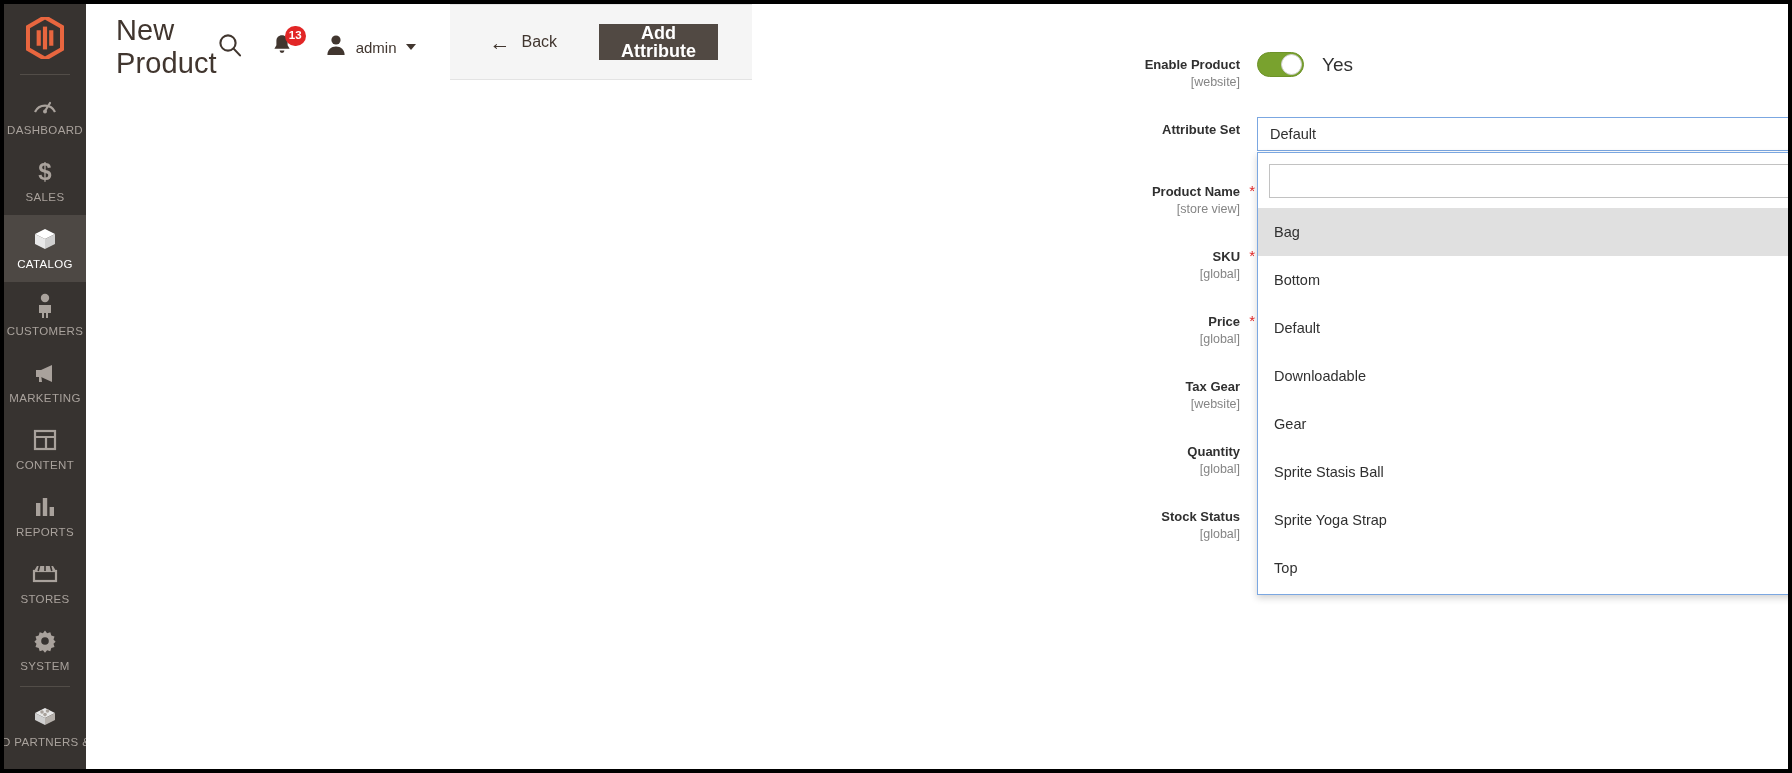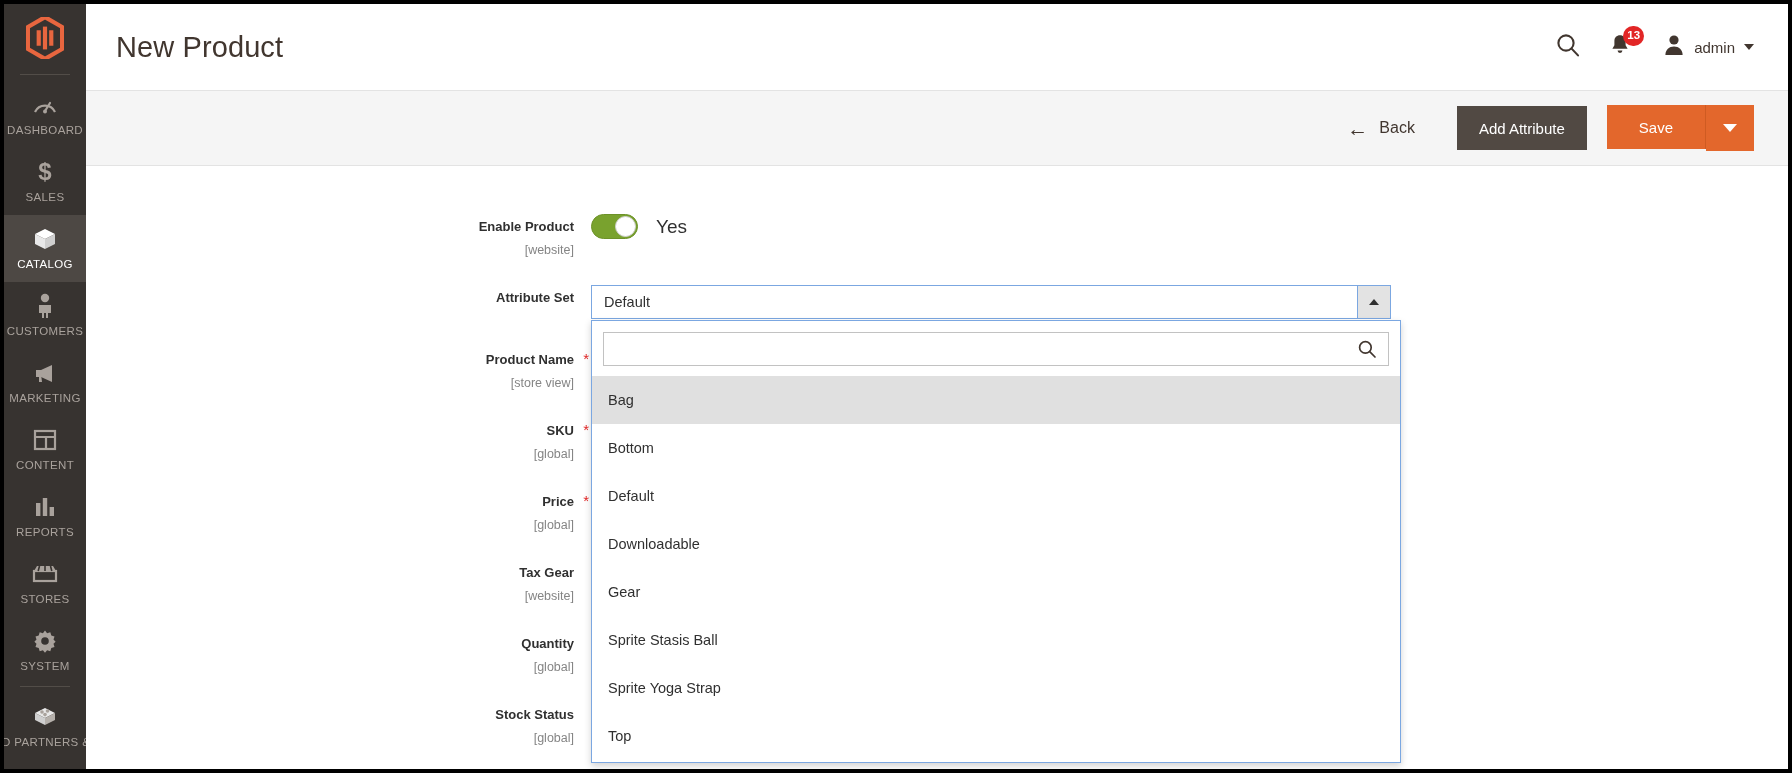--- a/index.html
+++ b/index.html
@@ -61,21 +61,21 @@
   .nav-item.active .nav-label { color: #ffffff; }
   .nav-item.wide .nav-label { white-space: nowrap; }
   .nav-item.wide {
     overflow: visible;
   }
   .nav-label.two-line { white-space: normal; width: 125px; }
 
   
   #main {
     flex: 1 1 auto;
-    display: flex; flex-direction: column;
+    display: flex; 
     background: #ffffff;
     min-width: 0;
     position: relative;
   }
 
   
   #page-header {
     height: 86px;
     display: flex; align-items: center;
     padding: 0 34px 0 30px;
@@ -137,24 +137,24 @@
     display: flex; align-items: center; gap: 11px;
     font-size: 16px; color: #41362f;
     cursor: pointer;
     padding: 6px 10px;
     margin-right: 12px;
   }
   .arrow-left { font-size: 21px; line-height: 1; color: #41362f; }
   .btn {
     border: none;
     font-family: "Liberation Sans", sans-serif;
-    font-size: 15px;
-    font-weight: normal;
-    cursor: pointer;
-    height: 44px;
+    font-size: 18px;
+    font-weight: bold;
+    cursor: pointer;
+    height: 36px;
     padding: 0 22px;
     color: #ffffff;
     line-height: 1;
   }
   .btn-secondary { background: #514943; }
   .save-group { display: flex; height: 46px; }
   .btn-primary {
     background: #e3672c;
     padding: 0 32px;
     border-right: 1px solid #cf5b22;
@@ -202,21 +202,21 @@
     color: #e22626;
     font-size: 15px;
     position: absolute;
     right: 2px;
     top: 5px;
   }
   .lbl-scope {
     display: block;
     font-size: 12.5px;
     color: #858585;
-    margin-top: 8px;
+    margin-top: 2px;
   }
   .ctl-col { flex: 1 1 auto; min-width: 0; padding-top: 2px; position: relative; }
 
   
   .toggle-row { display: flex; align-items: center; gap: 18px; }
   .toggle {
     width: 47px; height: 25px;
     border-radius: 13px;
     background: #79a22e;
     position: relative;
@@ -506,26 +506,20 @@
     </div>
 
     <div id="toolbar">
       <div class="back-btn">
         <span class="arrow-left">←</span>
         <span>Back</span>
       </div>
 
       <button class="btn btn-secondary">Add Attribute</button>
 
-      <div class="save-group">
-        <button class="btn btn-primary">Save</button>
-        <div class="btn-primary-arrow">
-          <span class="tri-dn-white"></span>
-        </div>
-      </div>
     </div>
 
     <div id="content">
 
       <div class="form-row">
         <div class="lbl-col">
           <span class="lbl-main">Enable Product</span>
           <span class="lbl-scope">[website]</span>
         </div>
         <div class="ctl-col">

